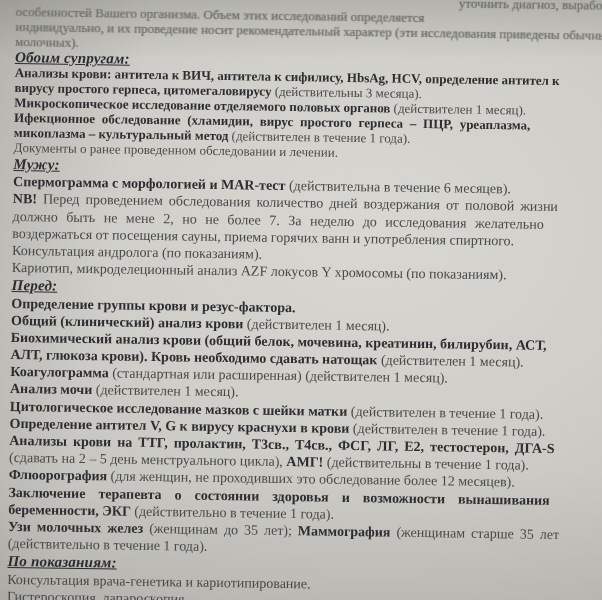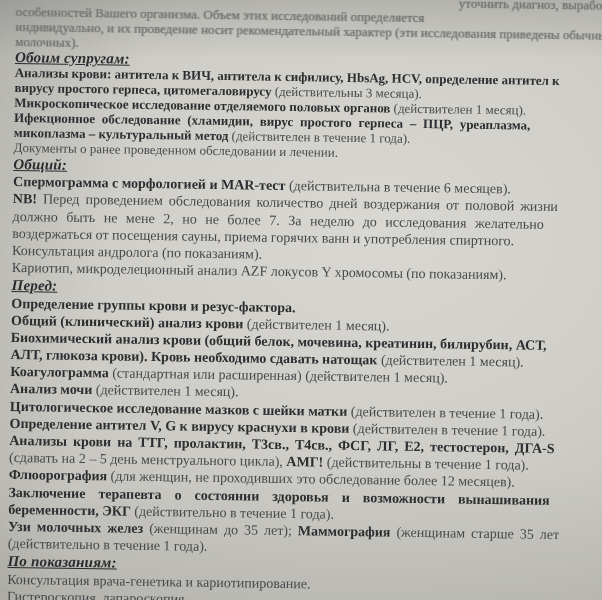--- a/index.html
+++ b/index.html
@@ -58,21 +58,21 @@
     <div class="line sm faint blur1"><span class="reg">особенностей Вашего организма. Объем этих исследований определяется</span></div>
     <div class="line sm faint blur1"><span class="reg">индивидуально, и их проведение носит рекомендательный характер (эти исследования приведены обычным</span></div>
     <div class="line sm faint blur1"><span class="reg">молочных).</span></div>
     <div class="line sm heading"><span class="b">Обоим супругам:</span></div>
     <div class="line sm"><span class="b">Анализы крови: антитела к ВИЧ, антитела к сифилису, HbsAg, HCV, определение антител к</span></div>
     <div class="line sm"><span class="b">вирусу простого герпеса, цитомегаловирусу </span><span class="reg">(действительны 3 месяца).</span></div>
     <div class="line sm"><span class="b">Микроскопическое исследование отделяемого половых органов </span><span class="reg">(действителен 1 месяц).</span></div>
     <div class="line sm ws3"><span class="b">Ифекционное обследование (хламидии, вирус простого герпеса – ПЦР, уреаплазма,</span></div>
     <div class="line sm"><span class="b">микоплазма – культуральный метод </span><span class="reg">(действителен в течение 1 года).</span></div>
     <div class="line sm"><span class="reg">Документы о ранее проведенном обследовании и лечении.</span></div>
-    <div class="line lg heading"><span class="b">Общий:</span></div>
+    <div class="line lg heading"><span class="b">Мужу:</span></div>
     <div class="line lg"><span class="b">Спермограмма с морфологией и MAR-тест </span><span class="reg">(действительна в течение 6 месяцев).</span></div>
     <div class="line lg ws2"><span class="b">NB! </span><span class="reg">Перед проведением обследования количество дней воздержания от половой жизни</span></div>
     <div class="line lg ws5"><span class="reg">должно быть не мене 2, но не более 7. За неделю до исследования желательно</span></div>
     <div class="line lg"><span class="reg">воздержаться от посещения сауны, приема горячих ванн и употребления спиртного.</span></div>
     <div class="line lg"><span class="reg">Консультация андролога (по показаниям).</span></div>
     <div class="line lg"><span class="reg">Кариотип, микроделеционный анализ AZF локусов Y хромосомы (по показаниям).</span></div>
     <div class="line lg heading"><span class="b">Перед:</span></div>
     <div class="line lg"><span class="b">Определение группы крови и резус-фактора.</span></div>
     <div class="line lg"><span class="b">Общий (клинический) анализ крови </span><span class="reg">(действителен 1 месяц).</span></div>
     <div class="line lg"><span class="b">Биохимический анализ крови (общий белок, мочевина, креатинин, билирубин, АСТ,</span></div>

